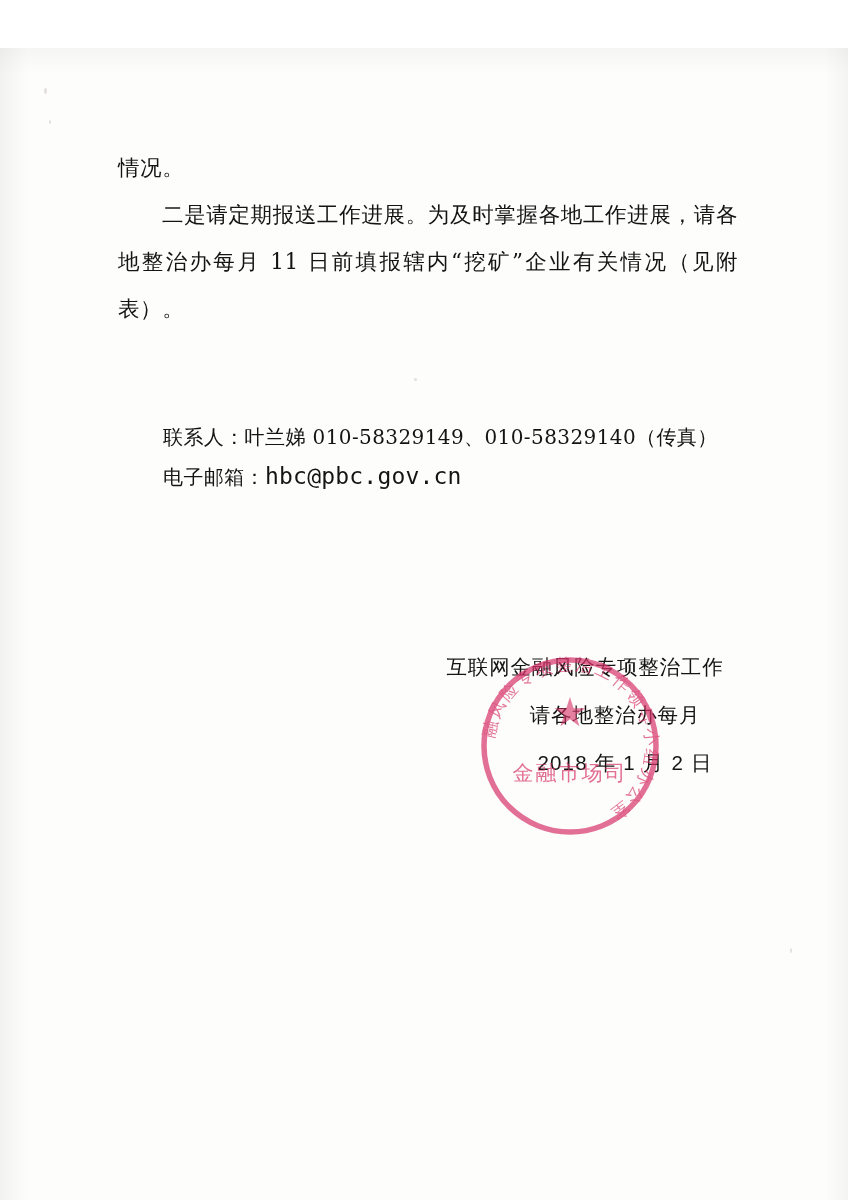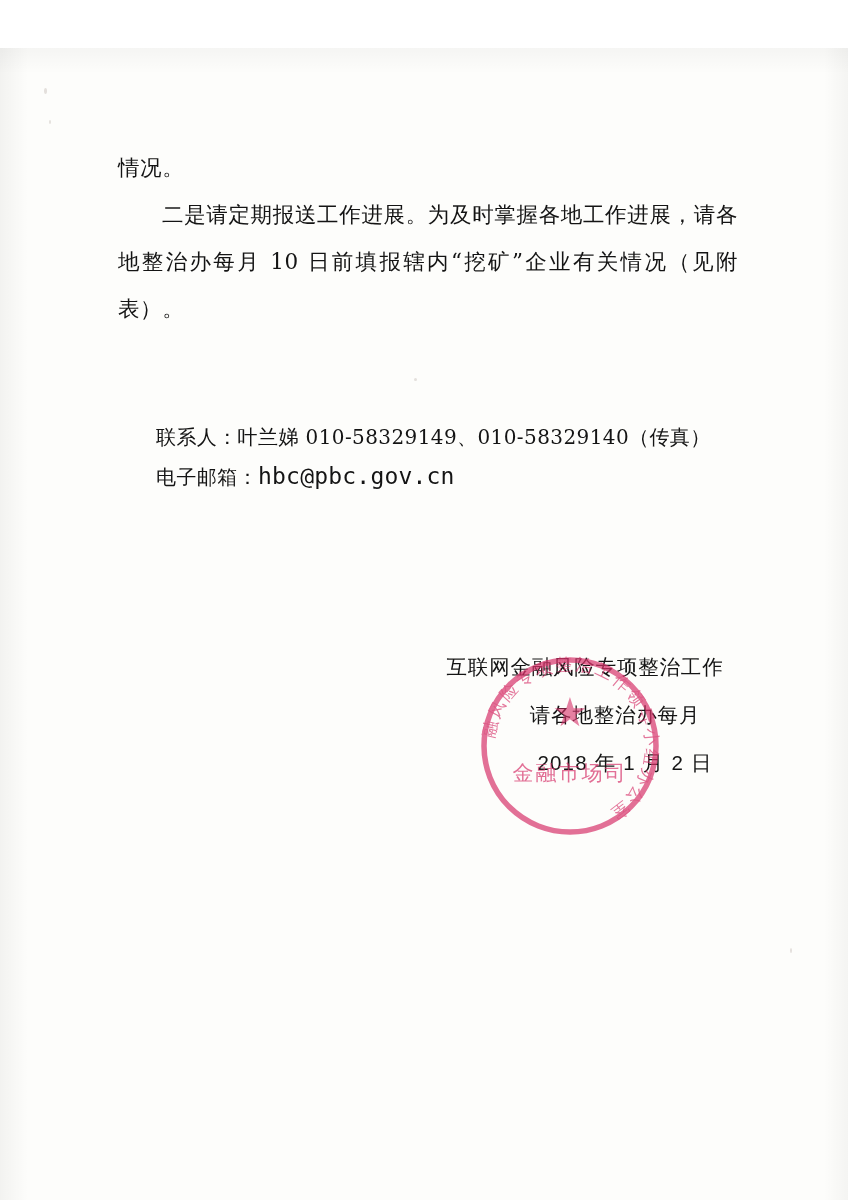--- a/index.html
+++ b/index.html
@@ -46,21 +46,21 @@
     letter-spacing: 0.6px;
     text-align: justify;
     margin: 0;
     white-space: pre-wrap;
   }
   .indent {
     text-indent: 44px;
   }
   .contact-block {
     position: absolute;
-    left: 156px;
+    left: 163px;
     top: 370px;
     width: 600px;
   }
   .contact-line {
     font-size: 20px;
     line-height: 39px;
     letter-spacing: 0.4px;
     margin: 0;
     white-space: pre;
   }
@@ -113,21 +113,21 @@
 <div class="page">
   <div class="paper-tint"></div>
 
   <div class="speck" style="left:44px;  top:40px;  width:3px;  height:6px;"></div>
   <div class="speck" style="left:49px;  top:72px;  width:2px;  height:4px;"></div>
   <div class="speck" style="left:414px; top:330px; width:3px;  height:3px;"></div>
   <div class="speck" style="left:790px; top:900px; width:2px;  height:5px;"></div>
 
   <div class="body-text">
     <p class="para">情况。</p>
-    <p class="para indent">二是请定期报送工作进展。为及时掌握各地工作进展，请各地整治办每月 10 日前填报辖内“挖矿”企业有关情况（见附表）。</p>
+    <p class="para indent">二是请定期报送工作进展。为及时掌握各地工作进展，请各地整治办每月 11 日前填报辖内“挖矿”企业有关情况（见附表）。</p>
   </div>
 
   <div class="contact-block">
     <p class="contact-line">联系人：叶兰娣 010-58329149、010-58329140（传真）</p>
     <p class="contact-line"><span>电子邮箱：</span><span class="mono">hbc@pbc.gov.cn</span></p>
   </div>
 
   <div class="signature-block">
     <p class="sig-line l1">互联网金融风险专项整治工作</p>
     <p class="sig-line l2">请各地整治办每月</p>

